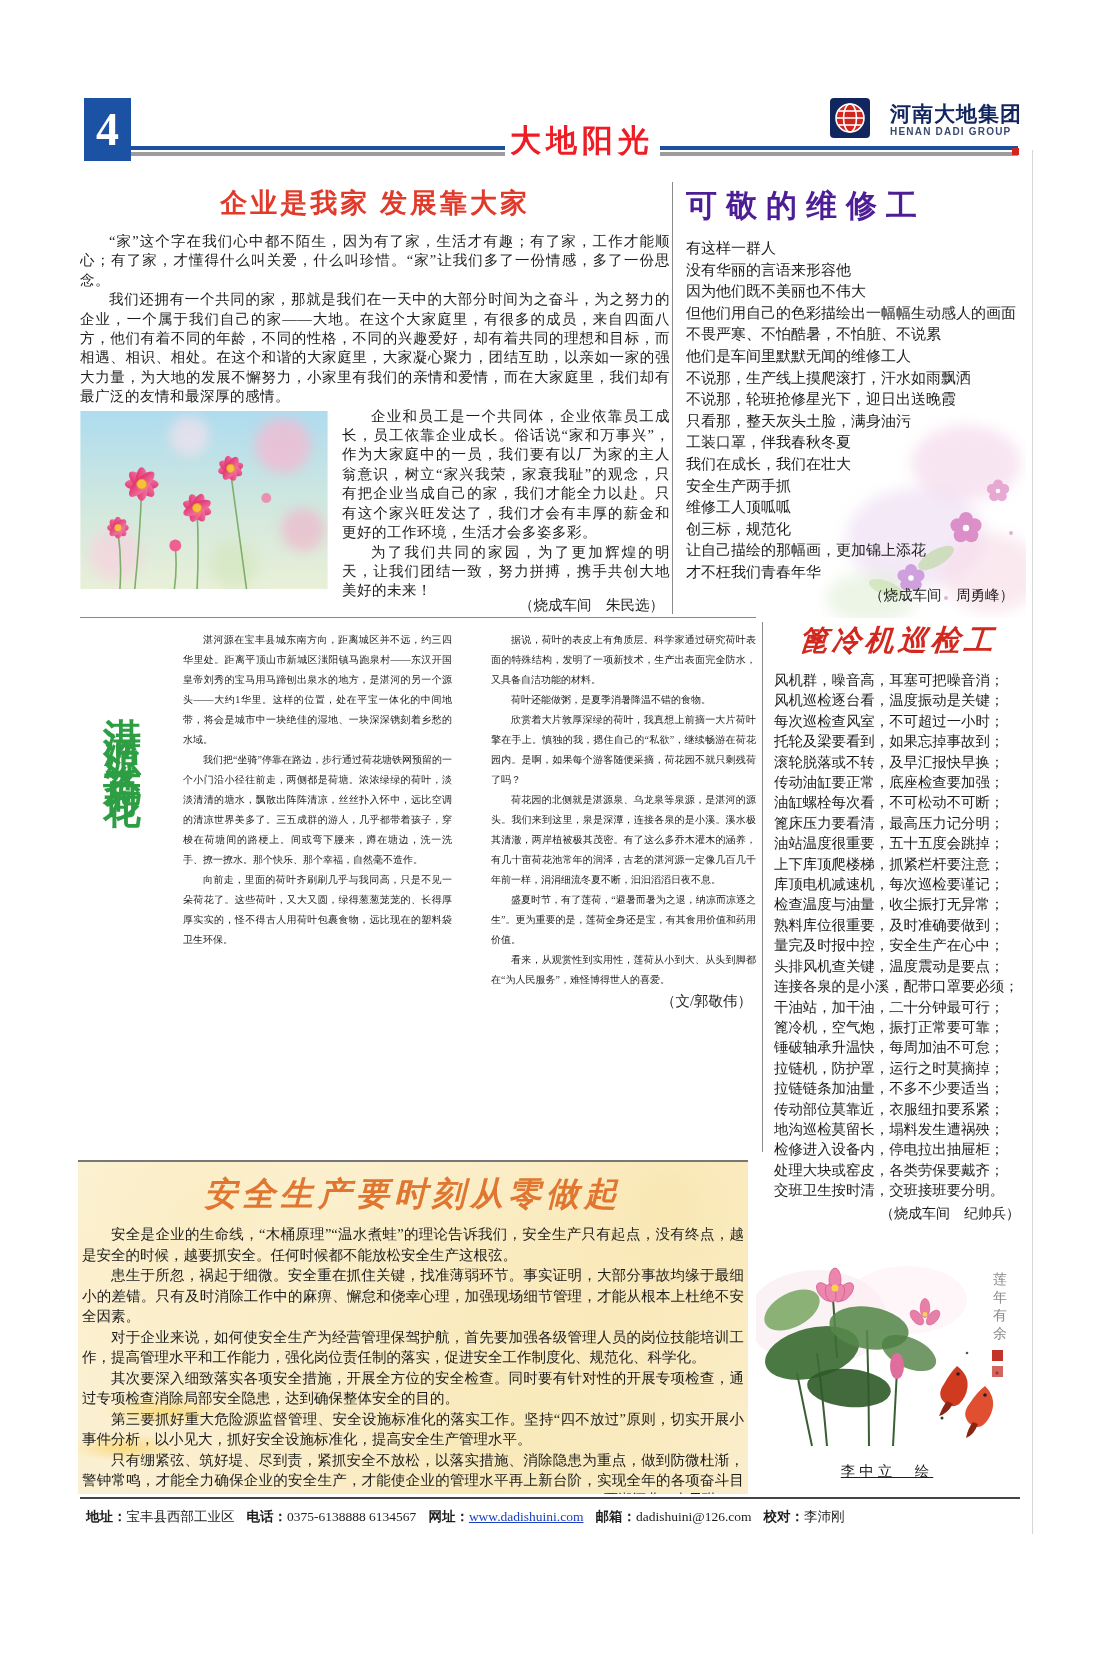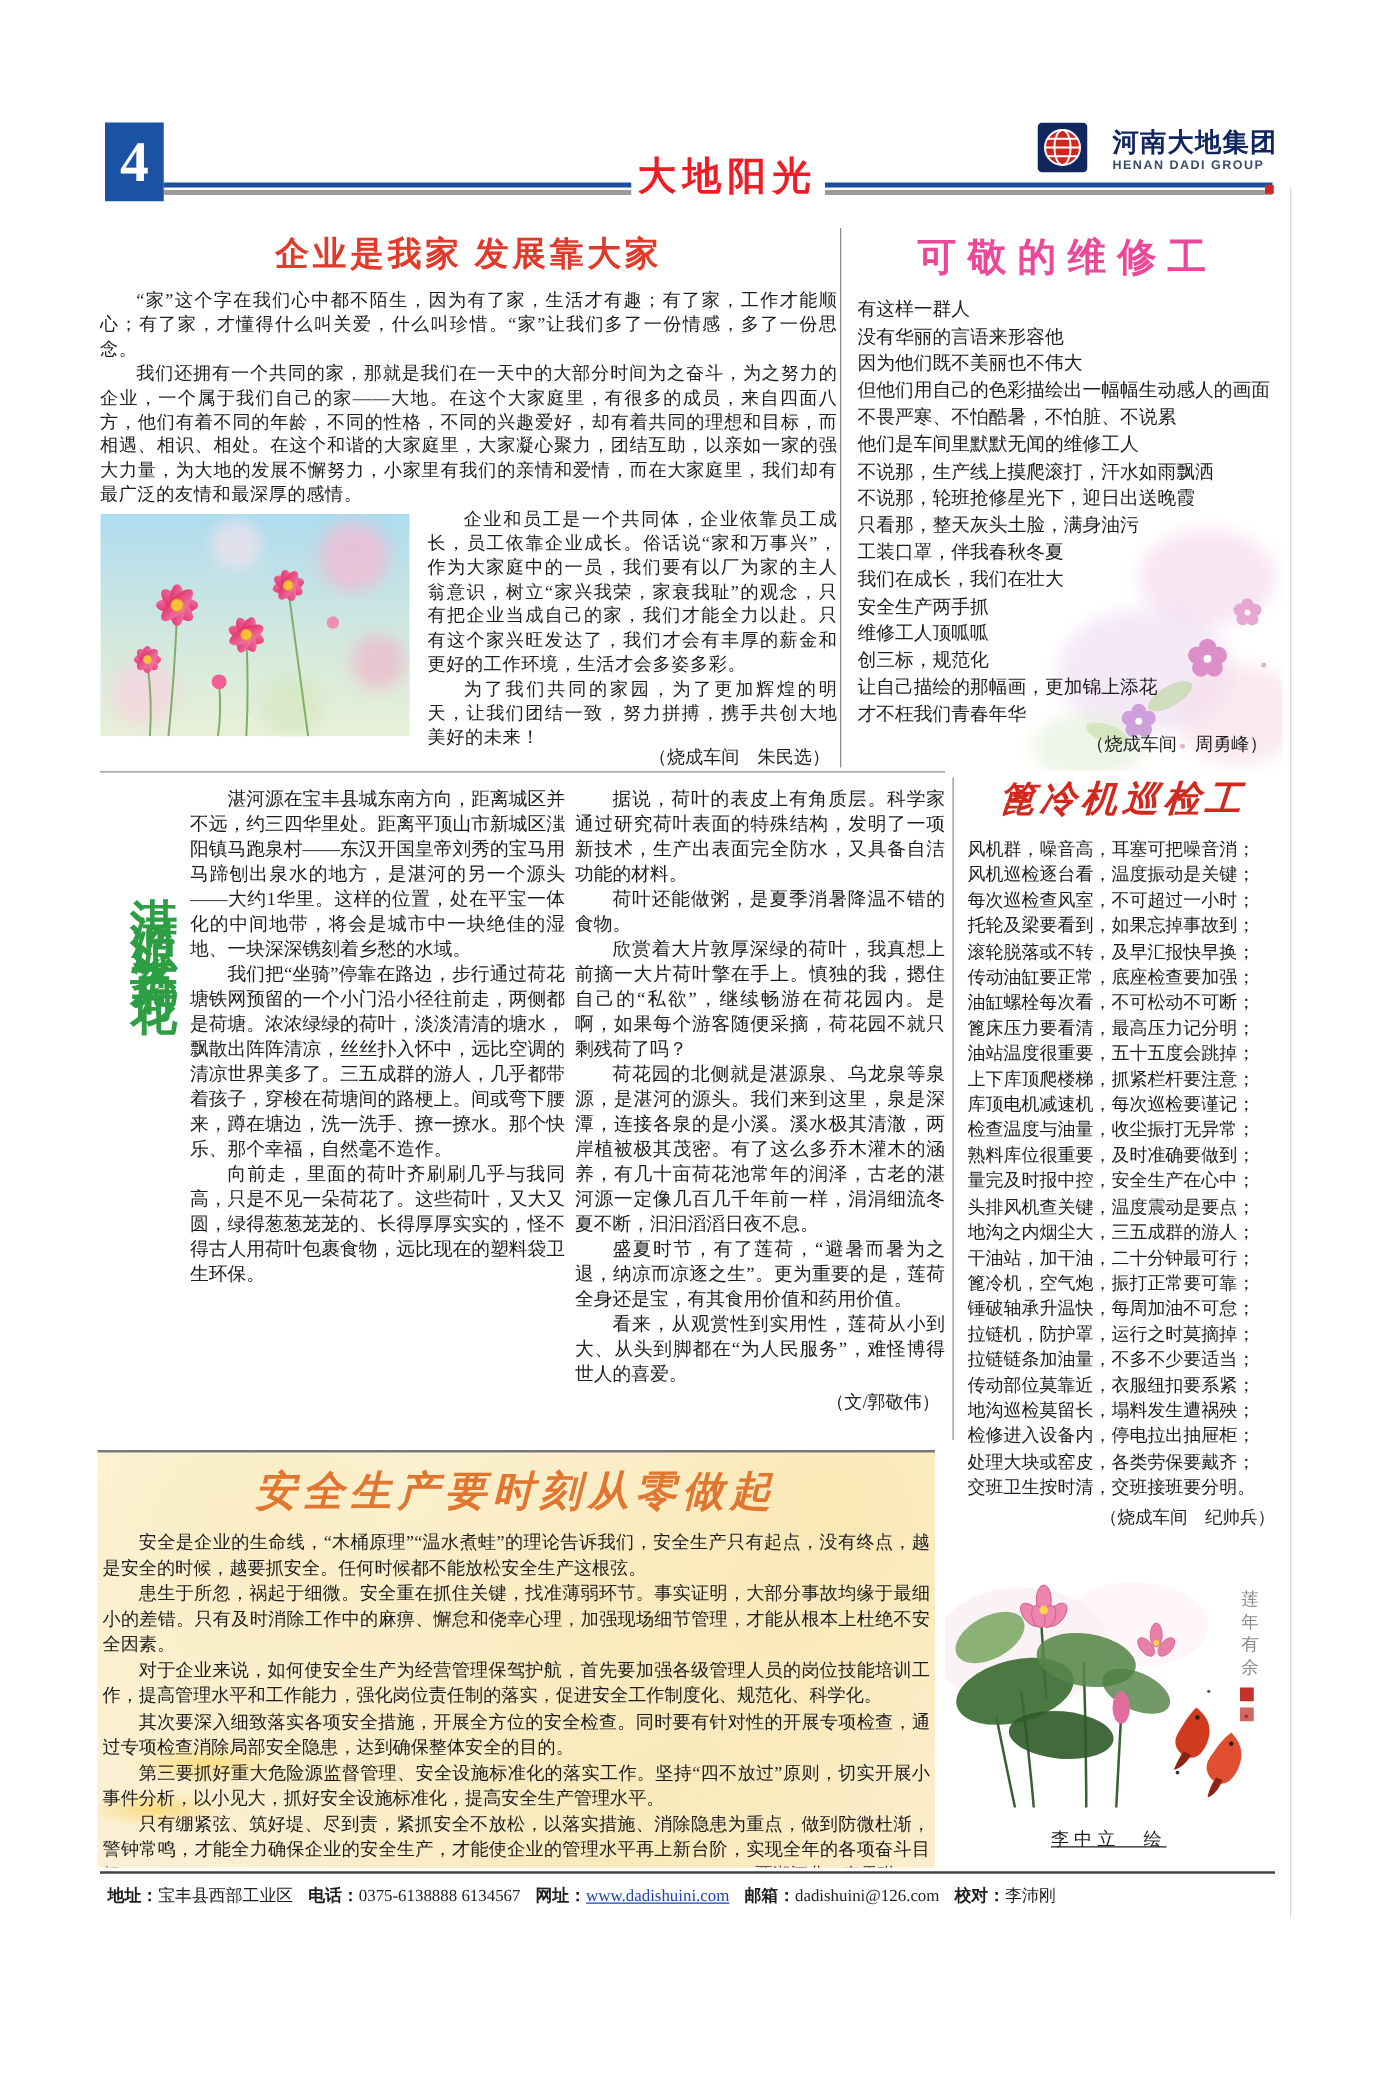--- a/index.html
+++ b/index.html
@@ -26,32 +26,32 @@
   .scan-edge{left:1032px;top:150px;width:1px;height:1384px;background:#d6d6d6;}
   
   .art-home{left:80px;top:178px;width:590px;height:438px;overflow:hidden;}
   .art-home-title{color:#e13a2a;font:bold 27px/34px "Liberation Serif",serif;
                   letter-spacing:3px;text-align:center;margin:8px 0 12px;}
   .art-home-body{font-size:14.5px;line-height:19.4px;letter-spacing:.5px;}
   .photo{float:left;width:248px;height:178px;margin:4px 14px 2px 0;}
   .art-home-byline{position:absolute;right:6px;bottom:1px;font-size:14.5px;}
   
   .poem-repair{left:686px;top:182px;width:336px;height:434px;}
-  .poem-repair-title{color:#ec4899;font:bold 31px/40px "Liberation Sans",sans-serif;
-                     letter-spacing:9px;text-align:center;margin:4px 0 12px;}
+  .poem-repair-title{color:#4c1d95;font:bold 31px/40px "Liberation Sans",sans-serif;
+                     letter-spacing:9px;margin:4px 0 12px;}
   .poem-repair-lines{position:relative;z-index:1;font-size:15px;}
   .poem-repair-lines .pline{line-height:21.6px;}
   .poem-repair-byline{position:relative;z-index:1;font-size:14.5px;padding-right:8px;margin-top:2px;}
   .decor{position:absolute;right:-4px;bottom:-6px;z-index:0;}
   
   .vtitle{left:96px;top:688px;width:52px;writing-mode:vertical-rl;text-orientation:upright;
           color:#2e9e44;font:bold 38px/52px "Liberation Serif",serif;letter-spacing:12px;}
   .lotus-col1{left:152px;top:630px;width:300px;height:522px;overflow:hidden;}
   .lotus-col2{left:460px;top:630px;width:296px;height:522px;overflow:hidden;}
-  .lotus-col1 .para,.lotus-col2 .para{font-size:15px;line-height:20px;letter-spacing:0;}
+  .lotus-col1 .para,.lotus-col2 .para{font-size:10px;line-height:20px;letter-spacing:0;margin-left:31px;}
   .lotus-byline{font-size:14.5px;margin-top:2px;padding-right:4px;}
   
   .poem-cooler{left:774px;top:618px;width:248px;height:632px;}
   .poem-cooler-title{color:#d3281e;font:bold 29px/40px "Liberation Serif",serif;
                      letter-spacing:4px;text-align:center;font-style:italic;
                      transform:skewX(-4deg);margin:2px 0 10px;}
   .poem-cooler-lines{font-size:14.4px;}
   .poem-cooler-lines .pline{line-height:20.4px;}
   .poem-cooler-byline{font-size:14px;margin-top:4px;padding-right:2px;}
   
@@ -304,21 +304,21 @@
         <div class="pline">传动油缸要正常，底座检查要加强；</div>
         <div class="pline">油缸螺栓每次看，不可松动不可断；</div>
         <div class="pline">篦床压力要看清，最高压力记分明；</div>
         <div class="pline">油站温度很重要，五十五度会跳掉；</div>
         <div class="pline">上下库顶爬楼梯，抓紧栏杆要注意；</div>
         <div class="pline">库顶电机减速机，每次巡检要谨记；</div>
         <div class="pline">检查温度与油量，收尘振打无异常；</div>
         <div class="pline">熟料库位很重要，及时准确要做到；</div>
         <div class="pline">量完及时报中控，安全生产在心中；</div>
         <div class="pline">头排风机查关键，温度震动是要点；</div>
-        <div class="pline">地沟之内烟尘大，三五成群的游人；</div>
+        <div class="pline">连接各泉的是小溪，配带口罩要必须；</div>
         <div class="pline">干油站，加干油，二十分钟最可行；</div>
         <div class="pline">篦冷机，空气炮，振打正常要可靠；</div>
         <div class="pline">锤破轴承升温快，每周加油不可怠；</div>
         <div class="pline">拉链机，防护罩，运行之时莫摘掉；</div>
         <div class="pline">拉链链条加油量，不多不少要适当；</div>
         <div class="pline">传动部位莫靠近，衣服纽扣要系紧；</div>
         <div class="pline">地沟巡检莫留长，塌料发生遭祸殃；</div>
         <div class="pline">检修进入设备内，停电拉出抽屉柜；</div>
         <div class="pline">处理大块或窑皮，各类劳保要戴齐；</div>
         <div class="pline">交班卫生按时清，交班接班要分明。</div>

